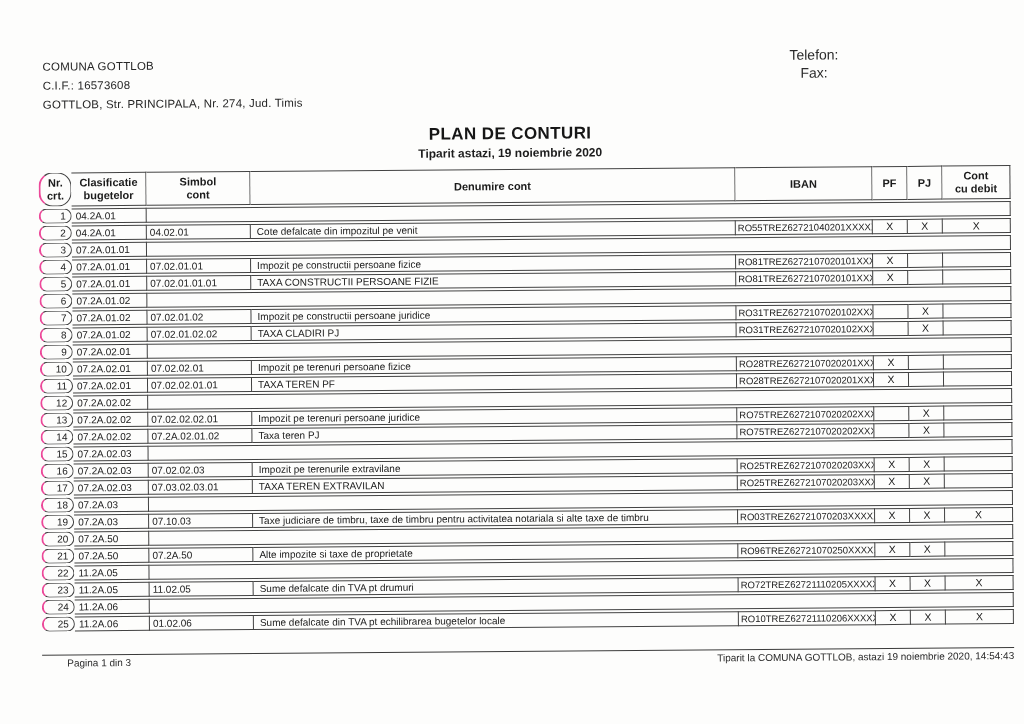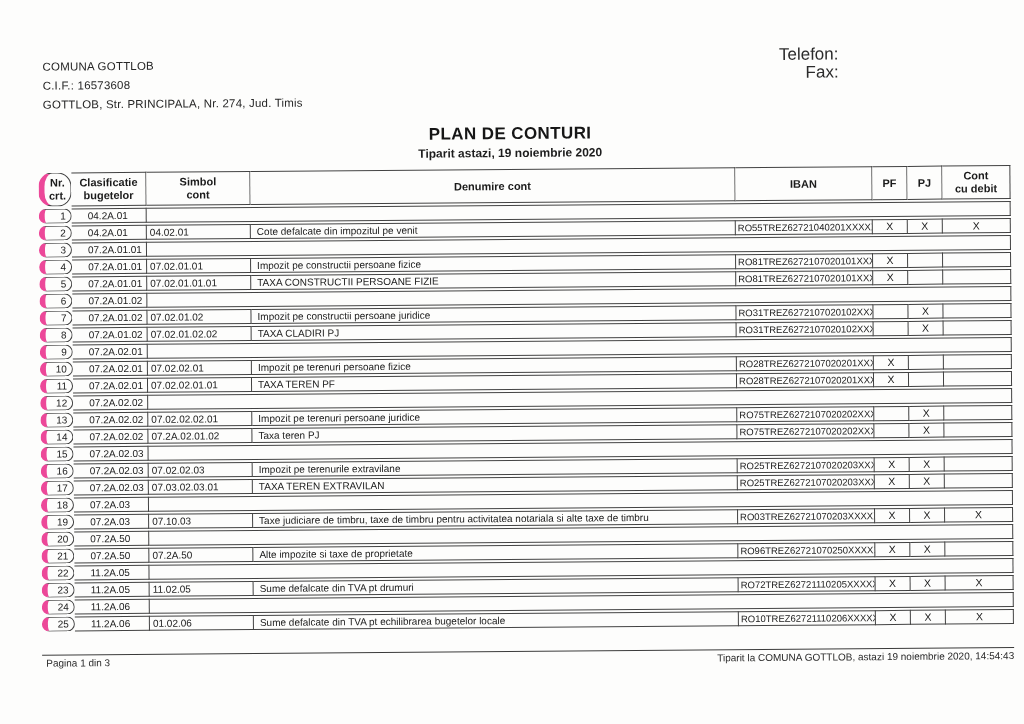--- a/index.html
+++ b/index.html
@@ -13,63 +13,63 @@
     width: 1024px; height: 724px;
     transform: rotate(-0.45deg);
     transform-origin: 512px 380px;
     position: relative;
   }
   
   .letterhead { position: relative; padding: 54px 45px 0 45px; }
   .company-block div { font-size: 11.5px; line-height: 19px; color: #272727; letter-spacing: 0.2px; }
   .contact-block {
     position: absolute; top: 48px; right: 183px;
-    text-align: right; font-size: 17px; line-height: 18px; color: #2b2b2b;
+    text-align: center; font-size: 14px; line-height: 18px; color: #2b2b2b;
   }
   
   .title-block { text-align: center; margin-top: 13px; }
   .doc-title { font-size: 17px; font-weight: bold; color: #161616; letter-spacing: 0.4px; }
   .doc-subtitle { font-size: 12px; font-weight: bold; color: #1d1d1d; margin-top: 2px; }
   
   table.accounts {
     border-collapse: separate;
     border-spacing: 0 2px;
     table-layout: fixed;
     width: 972px;
     margin: 7px 0 0 40px;
   }
   th, td {
     border: 1px solid #424242;
     border-left: none;
     overflow: hidden;
     vertical-align: middle;
   }
-  th:first-child, td:first-child { border-left: 6px solid #ec4899; border-radius: 14px; }
+  th:first-child, td:first-child { border-left: 2px solid #ec4899; border-radius: 14px; }
   th {
     font-size: 11px; font-weight: bold; color: #1b1b1b;
     text-align: center; white-space: pre-line;
     height: 34px; line-height: 13px; padding: 2px 1px;
     background: #fdfdfc;
   }
   td {
     height: 15px; font-size: 10px; color: #202020;
     padding: 0 4px; white-space: nowrap; line-height: 13px;
   }
   td.c-nr { text-align: right; padding-right: 5px; }
-  td.c-clasif { padding-left: 16px; }
+  td.c-clasif { padding-left: 4px; }
   td.c-simbol { padding-left: 3px; }
   td.c-denum { padding-left: 6px; }
   td.c-iban { font-size: 9.5px; padding: 0 2px; }
   td.c-x { text-align: center; font-size: 10.5px; padding: 0; }
   
   .footer { margin: 21px 12px 0 40px; width: 972px; }
   .footer-rule { border-top: 1px solid #3a3a3a; }
   .footer-row { display: flex; justify-content: space-between; margin-top: 2px; }
   .footer-row span { font-size: 10px; color: #2a2a2a; }
-  .footer-left { padding-left: 4px; }
+  .footer-left { padding-left: 4px; margin-left: 21px; }
 </style>
 </head>
 <body>
 
 <div class="sheet">
 
   <div class="letterhead">
     <div class="company-block">
       <div>COMUNA GOTTLOB</div>
       <div>C.I.F.: 16573608</div>

